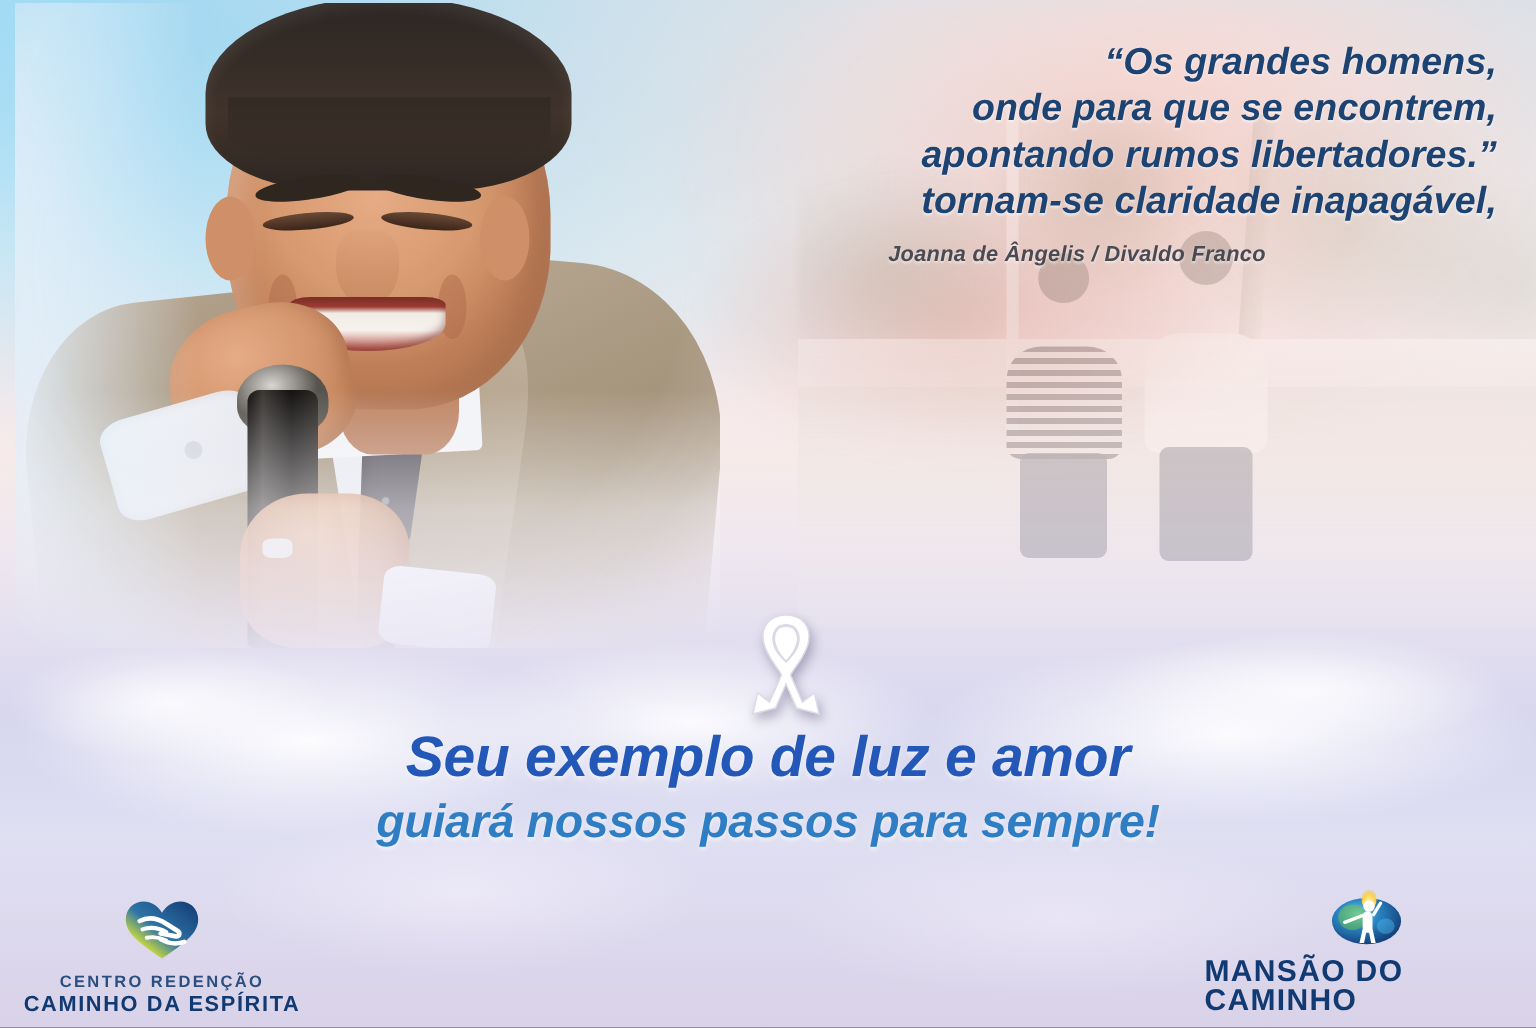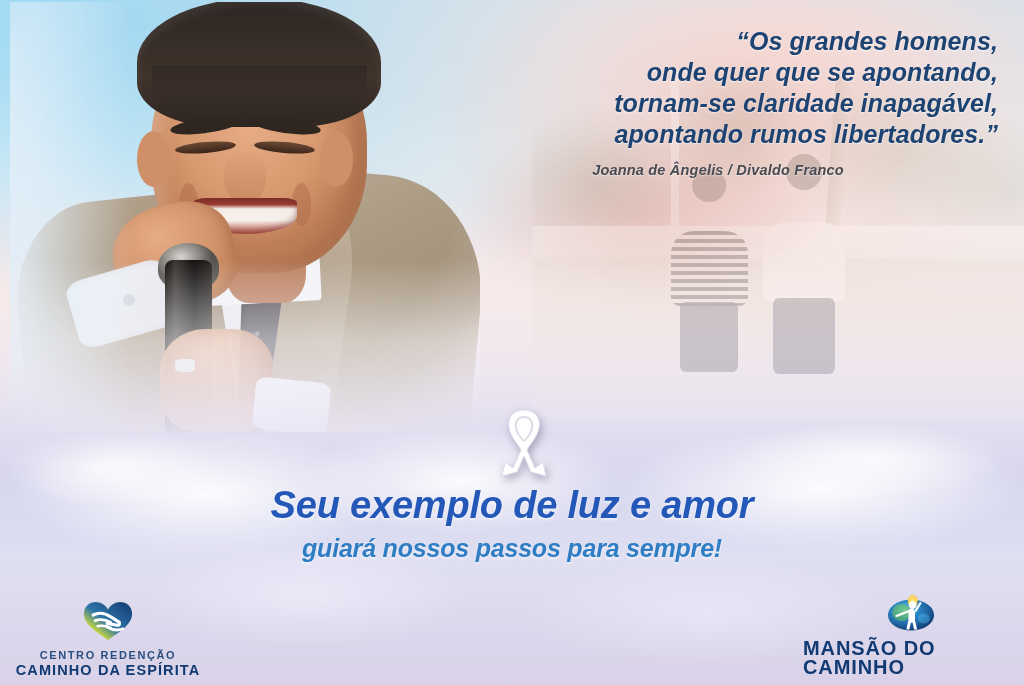--- a/index.html
+++ b/index.html
@@ -162,21 +162,21 @@
     filter:drop-shadow(2px 4px 4px rgba(90,86,120,.45));}
 
   
   .headline{position:absolute;left:0;right:0;top:484px;text-align:center;}
   .headline .h{
     font-style:italic;font-weight:700;letter-spacing:-.2px;white-space:nowrap;
     text-shadow:0 2px 3px rgba(255,255,255,.55);
   }
   .headline .h1{font-size:40px;line-height:44px;color:#1e44b5;}
   .headline .h2{font-size:38px;line-height:42px;color:#2358b8;}
-  .headline .h3{font-size:25px;line-height:44px;color:#2f7ec4;}
+  .headline .h3{font-size:31px;line-height:44px;color:#2f7ec4;}
 
   
   .logo{position:absolute;display:flex;flex-direction:column;align-items:center;}
   .logo-left{left:8px;bottom:6px;width:200px;}
   .logo-right{right:6px;bottom:8px;width:215px;}
   .logo .lmark{margin-bottom:2px;}
   .logo .l1{font-size:11px;font-weight:700;letter-spacing:1.6px;color:#2a4e80;line-height:14px;}
   .logo .l2{font-size:14.5px;font-weight:700;letter-spacing:1.1px;color:#123a72;line-height:17px;}
   .logo .r1{font-size:20px;font-weight:700;letter-spacing:.9px;color:#123a72;line-height:19px;}
 </style>
@@ -248,23 +248,23 @@
       <div class="handmic"></div>
       <div class="ring"></div>
       <div class="cuff2"></div>
       <div class="fade"></div>
       <div class="fadeL"></div>
     </div>
   </div>
 
   <div class="quote">
     <div class="ln">“Os grandes homens,</div>
-    <div class="ln">onde quer que se apontando,</div>
+    <div class="ln">onde para que se encontrem,</div>
+    <div class="ln">apontando rumos libertadores.”</div>
     <div class="ln">tornam-se claridade inapagável,</div>
-    <div class="ln">apontando rumos libertadores.”</div>
     <div class="attrib">Joanna de Ângelis / Divaldo Franco</div>
   </div>
 
   <div class="ribbon">
     <svg viewBox="0 0 62 78" width="62" height="78" aria-hidden="true">
       <path d="M31 4 C20 4 14 12 16 22 C18 32 25 38 28 44 L20 62 L12 56 L9 70 L24 66 L31 50 L38 66 L53 70 L50 56 L42 62 L34 44 C37 38 44 32 46 22 C48 12 42 4 31 4 Z" fill="#ffffff" stroke="#dedbe8" stroke-width="1"></path>
       <path d="M31 10 C24 10 21 16 22 22 C23 28 27 32 31 36 C35 32 39 28 40 22 C41 16 38 10 31 10 Z" fill="#bdb9cc" opacity=".55"></path>
       <path d="M31 12 C25 12 23 17 24 22 C25 27 28 31 31 34 C34 31 37 27 38 22 C39 17 37 12 31 12 Z" fill="#ffffff"></path>
     </svg>
   </div>

